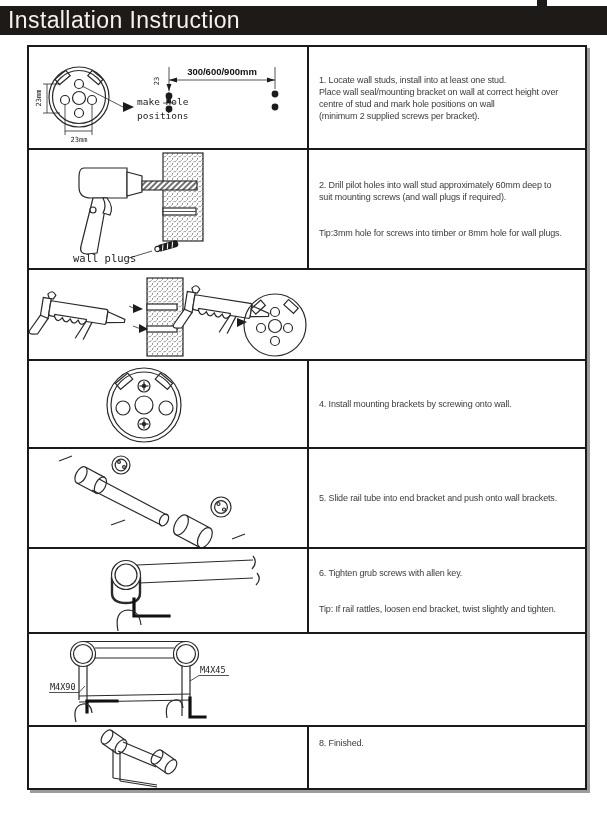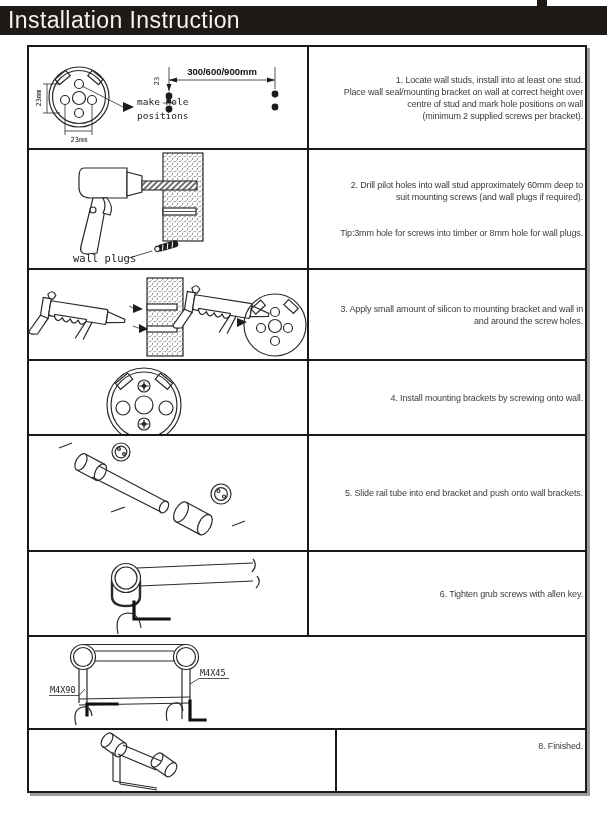--- a/index.html
+++ b/index.html
@@ -14,27 +14,27 @@
   }
   .header-title{
     color:#f5f2ee;font-size:23px;letter-spacing:.4px;padding-left:8px;
     font-family:"Liberation Sans",sans-serif;
   }
   .inst-table{
     position:absolute;left:27px;top:45px;width:556px;
     border:2px solid #1a1a1a;box-shadow:3px 3px 0 #9c9c9c;background:#fff;
   }
   .row{display:flex;border-bottom:2px solid #1a1a1a;box-sizing:border-box;}
-  .row:last-child{border-bottom:none;gap:28px;}
-  .r1{height:103px}.r2{height:120px}.r3{height:91px}.r4{height:75px}
-  .r5{height:116px}.r6{height:85px}.r7{height:93px}.r8{height:61px}
+  .row:last-child{border-bottom:none;}
+  .r1{height:103px}.r2{height:120px}.r3{height:91px}.r4{height:88px}
+  .r5{height:100px}.r6{height:85px}.r7{height:93px}.r8{height:61px}
   .cell-fig{width:278px;flex:0 0 278px;overflow:hidden;}
   .cell-txt{
     flex:1;border-left:2px solid #1a1a1a;display:flex;flex-direction:column;
-    justify-content:center;padding:4px 2px 4px 10px;overflow:hidden;text-align:right;
+    justify-content:center;padding:4px 2px 4px 10px;overflow:hidden;
   }
   .cell-txt.top{justify-content:flex-start;padding-top:10px;}
   .step-body,.step-tip{
     font-size:9px;line-height:12px;color:#3c3c3c;letter-spacing:-.15px;
     white-space:pre;font-family:"Liberation Sans",sans-serif;
   }
   .step-tip{margin-top:24px;}
   .step-tip:empty{display:none;margin:0;}
   svg{display:block;}
   .ln{stroke:#2a2a2a;fill:none;stroke-width:1.2;}
@@ -211,25 +211,20 @@
           <rect x="-7" y="-28" width="13" height="7" transform="translate(246,55) rotate(-42)"></rect>
           <rect x="-7" y="-28" width="13" height="7" transform="translate(246,55) rotate(42)"></rect>
           <circle cx="246" cy="42" r="4.5"></circle>
           <circle cx="246" cy="56" r="6.5"></circle>
           <circle cx="232" cy="58" r="4.5"></circle>
           <circle cx="259" cy="58" r="4.5"></circle>
           <circle cx="246" cy="71" r="4.5"></circle>
         </g>
       </svg>
     </div>
-    <div class="cell-txt">
-      <div class="step-body">3. Apply small amount of silicon to mounting bracket and wall in
-and around the screw holes.</div>
-
-    </div>
   </div>
 
   <div class="row r4">
     <div class="cell-fig">
       <svg width="278" height="88" viewBox="0 0 278 88">
         <g class="ln">
           <circle cx="115" cy="44" r="37"></circle>
           <circle cx="115" cy="44" r="33"></circle>
           <rect x="-8" y="-35" width="16" height="8" transform="translate(115,44) rotate(-40)"></rect>
           <rect x="-8" y="-35" width="16" height="8" transform="translate(115,44) rotate(40)"></rect>
@@ -312,20 +307,21 @@
           <circle cx="97" cy="26" r="11"></circle>
         </g>
 
         <path class="thick" d="M105,50 L105,67 L140,67"></path>
 
         <path class="ln" d="M89,82 Q85,62 99,61 Q110,61 112,76"></path>
       </svg>
     </div>
     <div class="cell-txt">
       <div class="step-body">6. Tighten grub screws with allen key.</div>
+      <div class="step-tip">Tip: If rail rattles, loosen end bracket, twist slightly and tighten.</div>
     </div>
   </div>
 
   <div class="row r7">
     <div class="cell-fig">
       <svg width="278" height="93" viewBox="0 0 278 93">
         <g class="ln">
 
           <circle cx="54" cy="20" r="12.5"></circle>
           <circle cx="54" cy="20" r="9.5"></circle>

